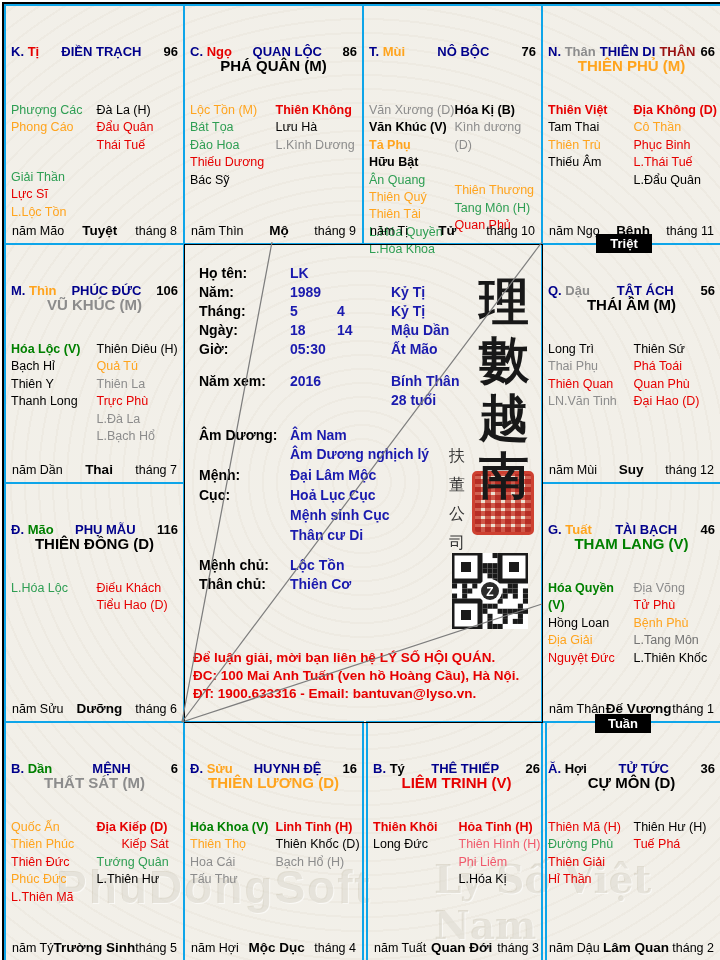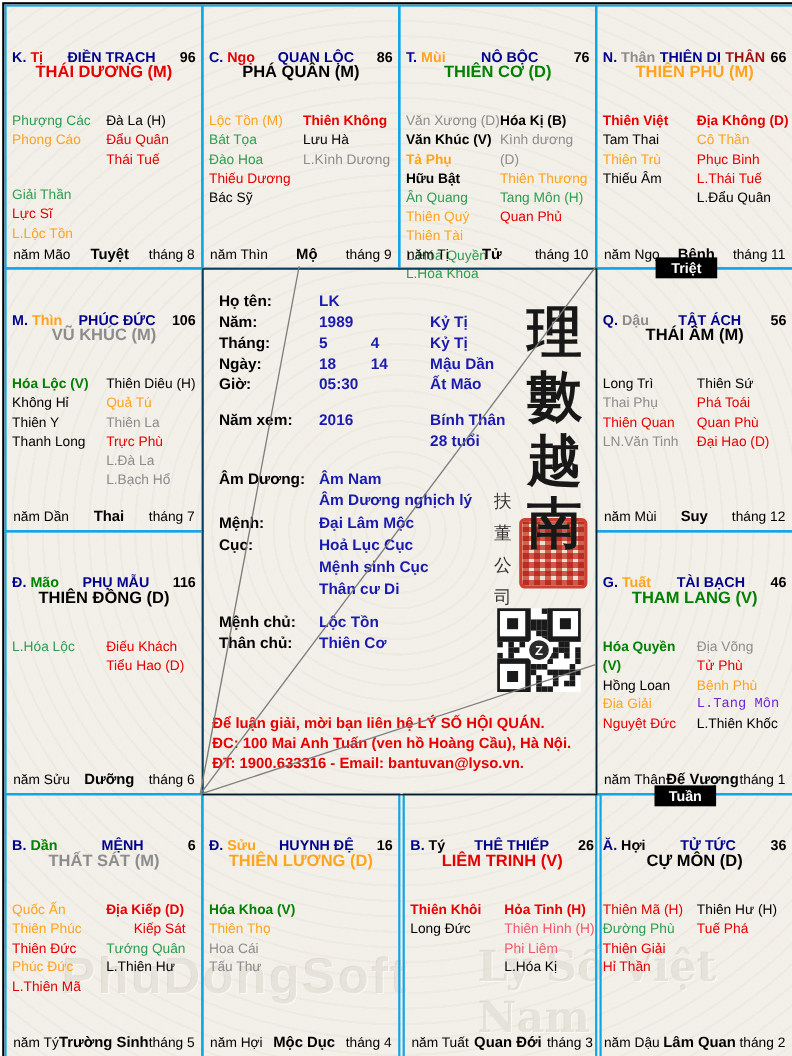--- a/index.html
+++ b/index.html
@@ -75,23 +75,20 @@
   <div id="wm1" class="wm">PhuDongSoft</div>
   <div id="wm2" class="wm">Lý Số Việt Nam</div>
 
   <div id="palaces">
       <div class="palace" style="left: 0px; top: 0px;">
         <div class="p-head">
           <span class="p-canchi"><b class="stem">K.</b> <b style="color: rgb(230, 0, 0);">Tị</b></span>
           <span class="p-name">ĐIỀN TRẠCH</span>
           <span class="p-num"><b>96</b></span>
         </div>
-        <div class="p-stars">
-          <div style="color: rgb(230, 0, 0);">THÁI DƯƠNG (M)</div>
-        </div>
         <div class="p-cols">
           <div class="p-col">
             <div style="color: rgb(46, 158, 83);">Phượng Các</div>
             <div style="color: rgb(255, 164, 30);">Phong Cáo</div>
             <div style="color: rgb(46, 158, 83); margin-top: 32px;">Giải Thần</div>
             <div style="color: rgb(230, 0, 0);">Lực Sĩ</div>
             <div style="color: rgb(255, 164, 30);">L.Lộc Tồn</div>
           </div>
           <div class="p-col">
             <div style="color: rgb(0, 0, 0);">Đà La (H)</div>
@@ -132,40 +129,37 @@
           <span>năm Thìn</span>
           <span class="stage">Mộ</span>
           <span>tháng 9</span>
         </div>
       </div>
       <div class="palace" style="left: 358px; top: 0px;">
         <div class="p-head">
           <span class="p-canchi"><b class="stem">T.</b> <b style="color: rgb(255, 164, 30);">Mùi</b></span>
           <span class="p-name">NÔ BỘC</span>
           <span class="p-num"><b>76</b></span>
-        </div>
-        <div class="p-stars">
-          <div style="color: rgb(0, 128, 0);">THIÊN CƠ (D)</div>
         </div>
         <div class="p-cols">
           <div class="p-col">
             <div style="color: rgb(140, 140, 140);">Văn Xương (D)</div>
             <div class="b" style="color: rgb(0, 0, 0);">Văn Khúc (V)</div>
             <div class="b" style="color: rgb(255, 164, 30);">Tả Phụ</div>
             <div class="b" style="color: rgb(0, 0, 0);">Hữu Bật</div>
             <div style="color: rgb(46, 158, 83);">Ân Quang</div>
             <div style="color: rgb(255, 164, 30);">Thiên Quý</div>
             <div style="color: rgb(255, 164, 30);">Thiên Tài</div>
             <div style="color: rgb(46, 158, 83);">L.Hóa Quyền</div>
             <div style="color: rgb(46, 158, 83);">L.Hóa Khoa</div>
           </div>
           <div class="p-col">
             <div class="b" style="color: rgb(0, 0, 0);">Hóa Kị (B)</div>
             <div style="color: rgb(140, 140, 140);">Kình dương (D)</div>
-            <div style="color: rgb(255, 164, 30);">Thiên Thương</div>
+            <div style="color: rgb(255, 164, 30); margin-top: 28px;">Thiên Thương</div>
             <div style="color: rgb(46, 158, 83);">Tang Môn (H)</div>
             <div style="color: rgb(230, 0, 0);">Quan Phủ</div>
           </div>
         </div>
         <div class="p-foot">
           <span>năm Tị</span>
           <span class="stage">Tử</span>
           <span>tháng 10</span>
         </div>
       </div>
@@ -204,21 +198,21 @@
           <span class="p-canchi"><b class="stem">M.</b> <b style="color: rgb(255, 164, 30);">Thìn</b></span>
           <span class="p-name">PHÚC ĐỨC</span>
           <span class="p-num"><b>106</b></span>
         </div>
         <div class="p-stars">
           <div style="color: rgb(140, 140, 140);">VŨ KHÚC (M)</div>
         </div>
         <div class="p-cols">
           <div class="p-col">
             <div class="b" style="color: rgb(0, 128, 0);">Hóa Lộc (V)</div>
-            <div style="color: rgb(0, 0, 0);">Không Hỉ</div>
+            <div style="color: rgb(0, 0, 0);">Bạch Hỉ</div>
             <div style="color: rgb(0, 0, 0);">Thiên Y</div>
             <div style="color: rgb(0, 0, 0);">Thanh Long</div>
           </div>
           <div class="p-col">
             <div style="color: rgb(0, 0, 0);">Thiên Diêu (H)</div>
             <div style="color: rgb(255, 164, 30);">Quả Tú</div>
             <div style="color: rgb(140, 140, 140);">Thiên La</div>
             <div style="color: rgb(230, 0, 0);">Trực Phù</div>
             <div style="color: rgb(140, 140, 140);">L.Đà La</div>
             <div style="color: rgb(140, 140, 140);">L.Bạch Hổ</div>
@@ -296,21 +290,21 @@
           <div class="p-col">
             <div class="b" style="color: rgb(0, 128, 0);">Hóa Quyền (V)</div>
             <div style="color: rgb(0, 0, 0);">Hồng Loan</div>
             <div style="color: rgb(255, 164, 30);">Địa Giải</div>
             <div style="color: rgb(230, 0, 0);">Nguyệt Đức</div>
           </div>
           <div class="p-col">
             <div style="color: rgb(140, 140, 140);">Địa Võng</div>
             <div style="color: rgb(230, 0, 0);">Tử Phù</div>
             <div style="color: rgb(255, 164, 30);">Bệnh Phù</div>
-            <div style="color: #6d28d9; font-family: Liberation Mono, monospace;">L.Tang Môn</div>
+            <div style="color: #737373;">L.Tang Môn</div>
             <div style="color: rgb(0, 0, 0);">L.Thiên Khốc</div>
           </div>
         </div>
         <div class="p-foot">
           <span>năm Thân</span>
           <span class="stage">Đế Vượng</span>
           <span>tháng 1</span>
         </div>
       </div>
       <div class="palace" style="left: 0px; top: 717px;">
@@ -351,20 +345,25 @@
         </div>
         <div class="p-stars">
           <div style="color: rgb(255, 164, 30);">THIÊN LƯƠNG (D)</div>
         </div>
         <div class="p-cols">
           <div class="p-col">
             <div class="b" style="color: rgb(0, 128, 0);">Hóa Khoa (V)</div>
             <div style="color: rgb(255, 164, 30);">Thiên Thọ</div>
             <div style="color: rgb(140, 140, 140);">Hoa Cái</div>
             <div style="color: rgb(140, 140, 140);">Tấu Thư</div>
+          </div>
+          <div class="p-col">
+            <div class="b" style="color: rgb(230, 0, 0);">Linh Tinh (H)</div>
+            <div style="color: rgb(0, 0, 0);">Thiên Khốc (D)</div>
+            <div style="color: rgb(140, 140, 140);">Bạch Hổ (H)</div>
           </div>
         </div>
         <div class="p-foot">
           <span>năm Hợi</span>
           <span class="stage">Mộc Dục</span>
           <span>tháng 4</span>
         </div>
       </div>
       <div class="palace" style="left: 362px; top: 717px;">
         <div class="p-head">

